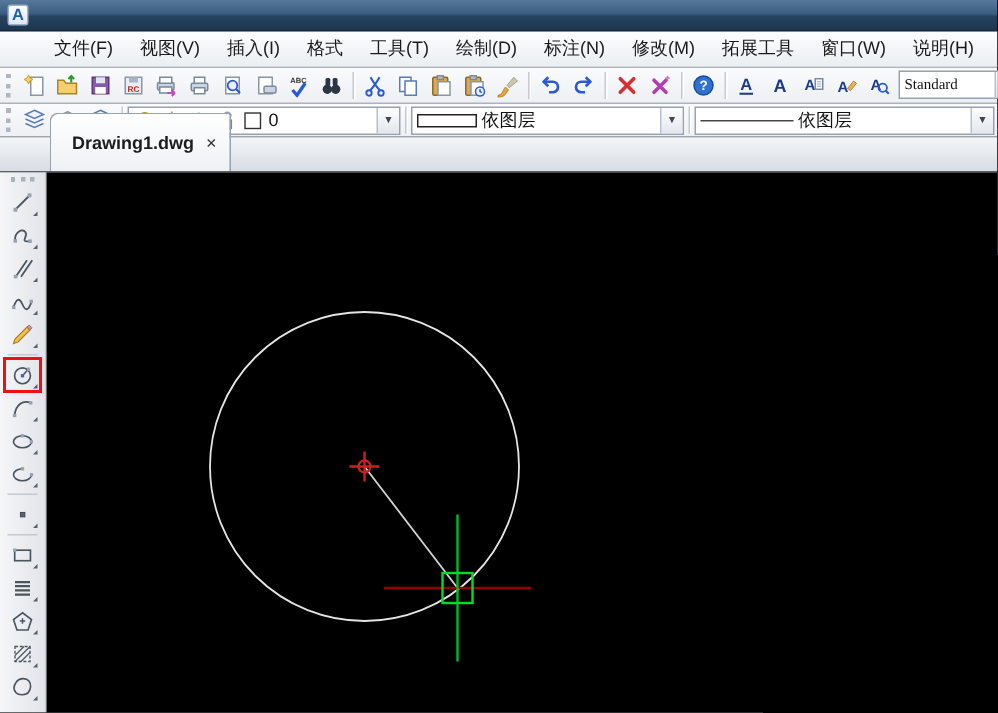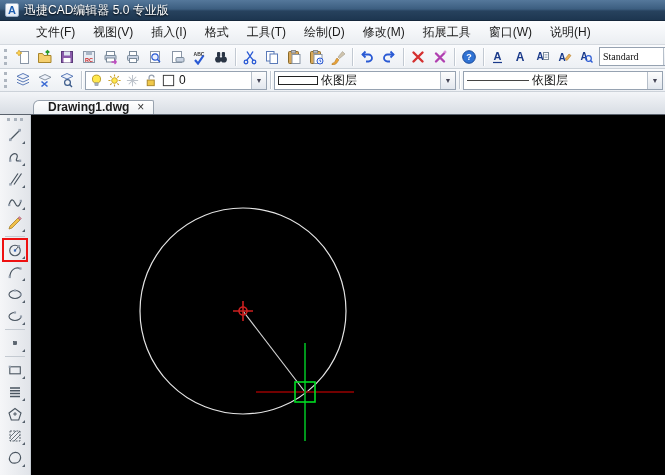--- a/index.html
+++ b/index.html
@@ -42,21 +42,21 @@
   .layer-combo { width:182px; }
   .color-combo { width:182px; }
   .ltype-combo { width:200px; }
   .swatch-rect { width:40px; height:9px; background:#fff; border:1px solid #222; flex:none; }
   .line-sample { width:62px; height:1px; background:#444; flex:none; }
   .mini-ic { width:15px; height:15px; flex:none; }
 
   
   .tabbar { height:23px; flex:none; display:flex; align-items:flex-end; padding-left:33px;
     background:linear-gradient(#f3f5f8,#d8dde4); border-bottom:1px solid #5a626d; }
-  .tab { height:14px; display:flex; align-items:flex-end; gap:6px; padding:0 7px 0 14px;
+  .tab { height:39px; display:flex; align-items:center; gap:6px; padding:0 7px 0 14px;
     background:linear-gradient(#ffffff,#eef1f4); border:1px solid #98a2ae; border-bottom:none;
     border-radius:6px 2px 0 0; font-size:12px; font-weight:bold; color:#1c1c1c; }
   .tab-close { font-size:12px; font-weight:normal; color:#333; padding:0 2px; cursor:default; }
 
   
   .main { flex:1; display:flex; min-height:0; background:#e8eaee; }
   .sidebar { width:31px; flex:none; display:flex; flex-direction:column; align-items:center;
     padding-top:2px; background:linear-gradient(90deg,#f5f6f8,#e1e4e9);
     border-right:1px solid #c6ccd3; }
   .side-grip { width:16px; border-top:3px dotted #aab2bc; margin:1px 0 3px; }
@@ -71,30 +71,30 @@
   .canvas svg { position:absolute; inset:0; }
   svg text { font-family:"Liberation Sans", sans-serif; }
 </style>
 </head>
 <body>
 
 <div class="window">
 
   <div class="titlebar">
     <div class="app-icon">A</div>
-    <span class="title-text">迅捷CAD编辑器 5.0 专业版</span>
   </div>
 
   <div class="menubar" id="menubar">
       <span class="menu-item">文件(F)</span>
       <span class="menu-item">视图(V)</span>
       <span class="menu-item">插入(I)</span>
       <span class="menu-item">格式</span>
       <span class="menu-item">工具(T)</span>
       <span class="menu-item">绘制(D)</span>
+      <span class="menu-item">标注(N)</span>
       <span class="menu-item">修改(M)</span>
       <span class="menu-item">拓展工具</span>
       <span class="menu-item">窗口(W)</span>
       <span class="menu-item">说明(H)</span>
     </div>
 
   <div class="toolbar tb1">
     <span class="grip"></span>
     <span class="icons-row" id="toolbar1">
         <span class="tb-btn">

